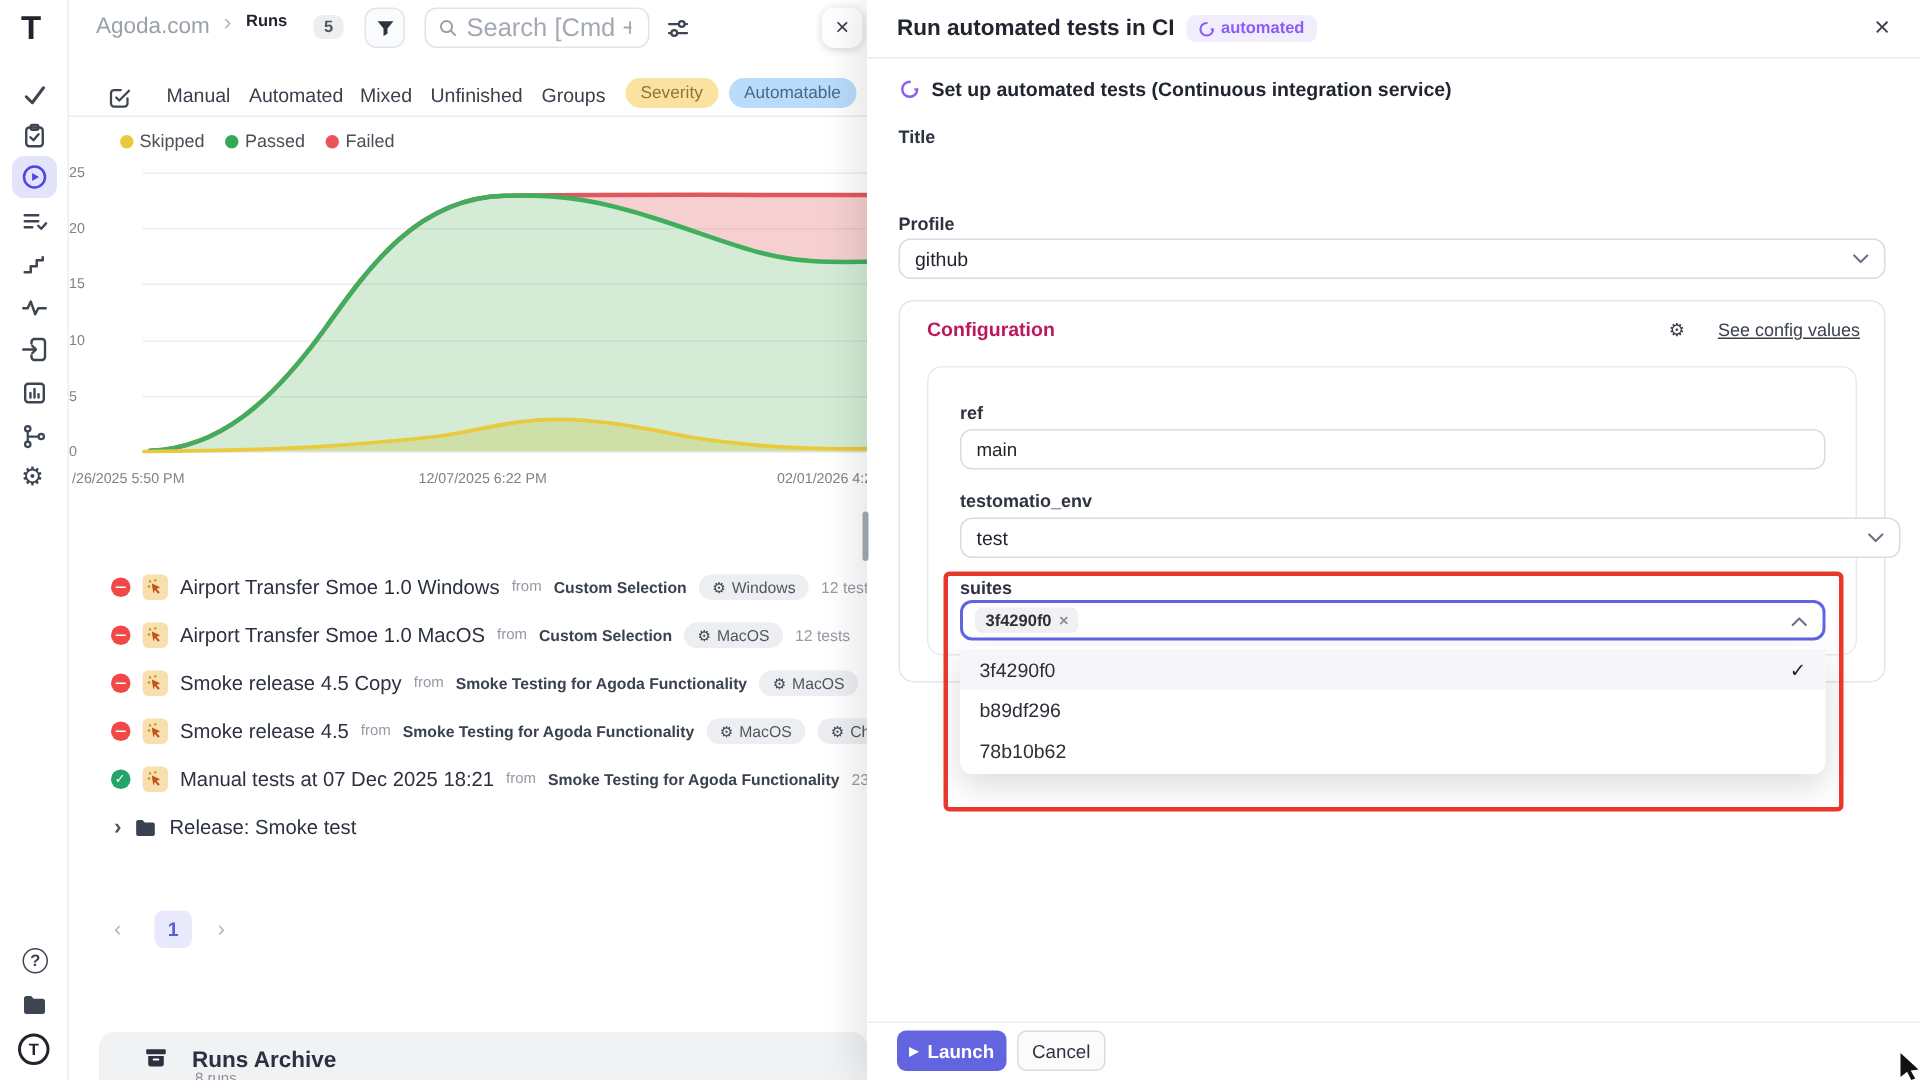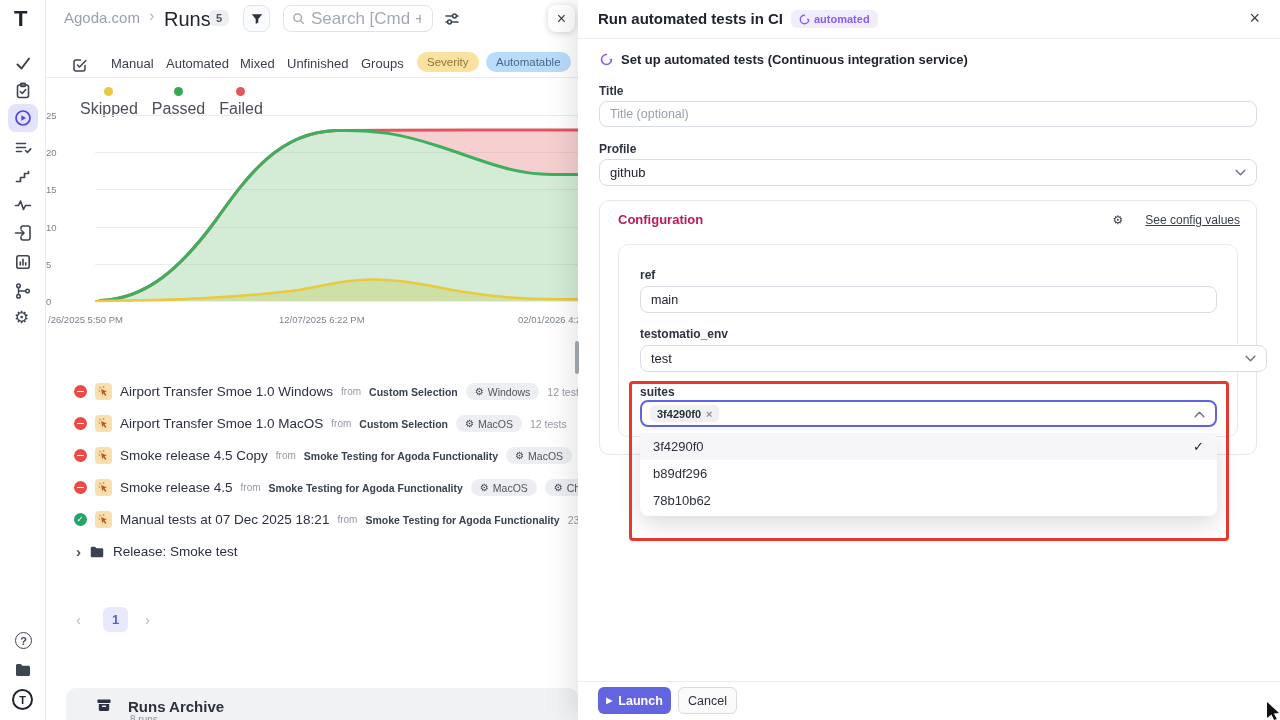--- a/index.html
+++ b/index.html
@@ -12,36 +12,36 @@
   .sidebar { left:0; top:0; width:46px; height:720px; background:#fff; border-right:1px solid #ebedef; z-index:10; }
   .sb-logo { left:14px; top:6px; font-size:22px; font-weight:800; color:#20242c; letter-spacing:-1px; }
   .sb-ic { left:14px; width:18px; height:18px; color:#3d4452; }
   .sb-active { left:8px; top:104px; width:30px; height:28px; background:#e3e4fb; border-radius:8px; }
   .sb-help { left:15px; width:17px; height:17px; border:1.5px solid #3d4452; border-radius:50%; font-size:11px; font-weight:700; color:#3d4452; display:flex; align-items:center; justify-content:center; }
   .sb-prof { left:12px; width:21px; height:21px; border:2px solid #20242c; border-radius:50%; font-size:11px; font-weight:800; color:#20242c; display:flex; align-items:center; justify-content:center; }
 
   
   .crumb-proj { left:64px; top:9px; font-size:15px; font-weight:500; color:#9aa0aa; }
   .crumb-sep  { left:149px; top:7px; font-size:16px; color:#b2b7bf; }
-  .crumb-runs { left:164px; top:8px; font-size:20px; font-weight:400; color:#21252e; }
+  .crumb-runs { left:164px; top:8px; font-size:11px; font-weight:700; color:#21252e; }
   .count-badge{ left:209px; top:10px; background:#eceef1; color:#50555f; font-size:11px; font-weight:600; border-radius:6px; padding:2px 7px; }
   .iconbtn { width:27px; height:27px; border:1px solid #e3e5ea; border-radius:8px; background:#fafbfc; display:flex; align-items:center; justify-content:center; }
   .search { left:283px; top:5px; width:150px; height:27px; border:1px solid #e1e3e8; border-radius:8px; background:#fff; display:flex; align-items:center; padding:0 8px; gap:6px; }
   .search input { border:none; outline:none; width:110px; font-size:17px; color:#3a404c; font-family:"Liberation Sans",sans-serif; }
   .search input::placeholder { color:#a3a9b3; }
   .float-x { left:548px; top:5px; width:27px; height:27px; background:#fff; border-radius:8px; box-shadow:0 1px 6px rgba(0,0,0,.18); display:flex; align-items:center; justify-content:center; font-size:16px; color:#3a3f4a; z-index:30; }
 
   
   .tab { top:56px; font-size:13px; color:#3a404c; }
   .tab-chip { top:52px; font-size:11.5px; border-radius:12px; padding:4px 10px; }
   .tabs-line { left:46px; top:77px; width:532px; height:1px; background:#ebedf0; }
 
   
   .legend { left:80px; top:87px; display:flex; gap:14px; align-items:center; }
-  .leg-it { display:flex; gap:4px; align-items:center; font-size:16px; color:#4a4f58;flex-direction:column; }
+  .leg-it { display:flex; gap:4px; align-items:center; font-size:12px; color:#4a4f58; }
   .dot { width:9px; height:9px; border-radius:50%; }
   .chart { left:46px; top:108px; width:532px; height:230px; }
   .gline { left:49px; right:0; height:1px; background:#ededf0; }
   .ytick { left:0; width:42px; text-align:left; font-size:9.5px; color:#7c838d; }
   .xlab { top:206px; font-size:9.5px; color:#7c838d; white-space:nowrap; }
 
   
   .run-row { left:74px; display:flex; align-items:center; gap:8px; white-space:nowrap; }
   .st { width:13px; height:13px; border-radius:50%; flex:0 0 auto; position:relative; }
   .st-fail { background:#ef4a47; } .st-pass { background:#23a46a; }
@@ -390,23 +390,20 @@
 
   <div class="abs d-section">
     <svg width="13" height="13" viewBox="0 0 12 12" fill="none" stroke="#8b5cf6" stroke-width="1.5">
         <path d="M10.6 6A4.6 4.6 0 1 1 6 1.4" stroke-linecap="round"></path>
         <path d="M10.6 6L8.8 5l.3 2z" fill="#8b5cf6" stroke="none"></path>
       </svg>
     <span>Set up automated tests (Continuous integration service)</span>
   </div>
 
   <div class="abs f-label" style="left:21px;top:84px">Title</div>
-  <div class="abs f-box" style="left:21px;top:101px;width:658px;height:26px">
-    <input placeholder="Title (optional)" style="">
-  </div>
 
   <div class="abs f-label" style="left:21px;top:142px">Profile</div>
   <div class="abs f-box" style="left:21px;top:159px;width:658px;height:27px;justify-content:space-between">
     <span>github</span>
     <svg width="11" height="7" viewBox="0 0 12 8" fill="none" stroke="#6b7280" stroke-width="1.6">
         <path d="M1 1.5l5 5 5-5" stroke-linecap="round" stroke-linejoin="round"></path>
       </svg>
   </div>
 
   <div class="abs card" style="left:21px;top:200px;width:658px;height:255px"></div>

